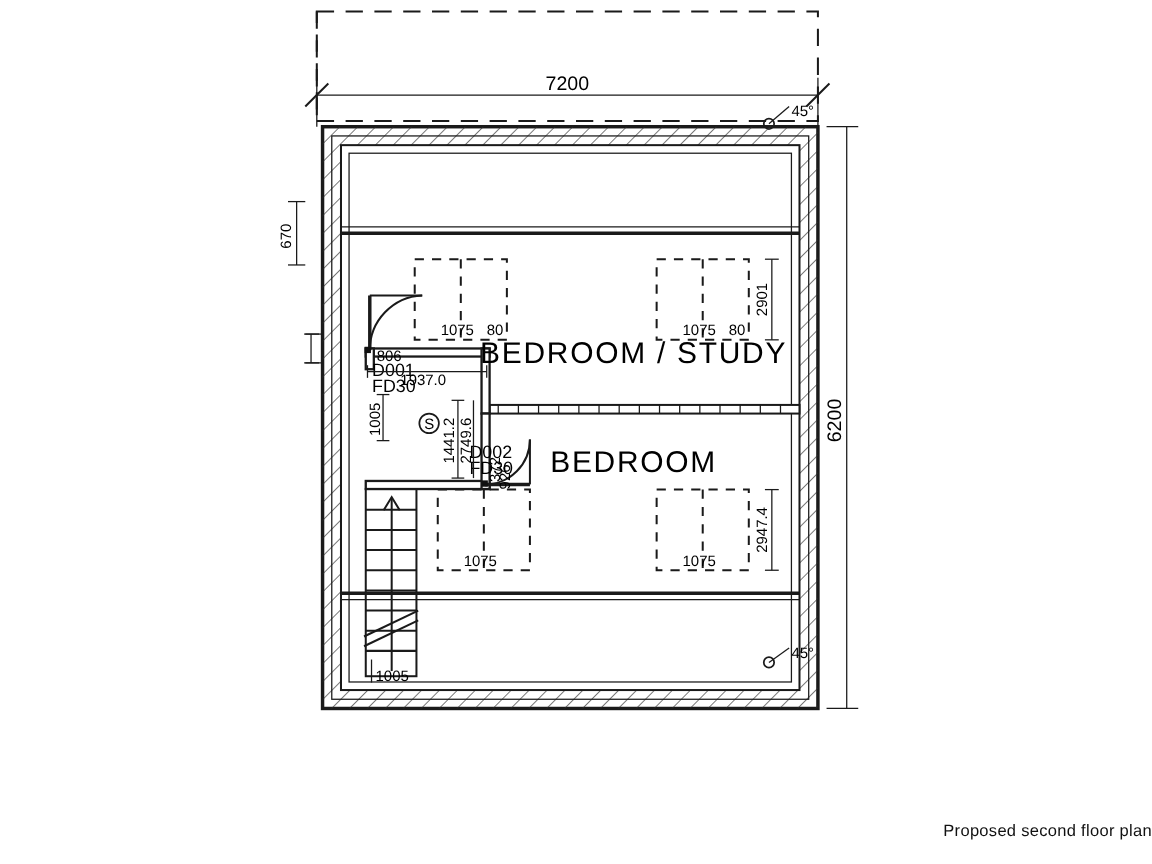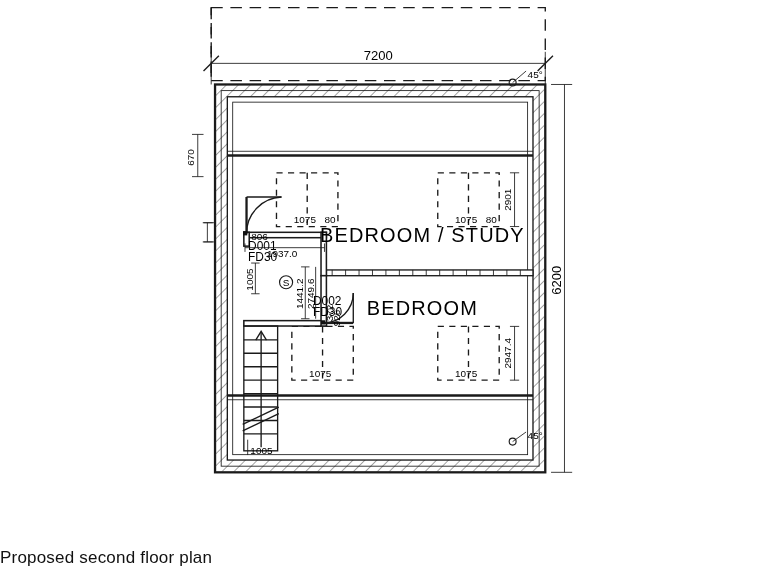--- a/index.html
+++ b/index.html
@@ -20,22 +20,22 @@
     left: 0;
     top: 0;
     width: 764px;
     height: 576px;
   }
   .caption {
     position: absolute;
     left: 0;
     top: 548px;
     width: 768px;
-    text-align: left;
-    font-size: 17px;
+    text-align: right;
+    font-size: 11px;
     letter-spacing: 0.2px;
     color: #111111;
   }
   svg {
     display: block;
   }
   text {
     font-family: "Liberation Sans", sans-serif;
     fill: #000000;
   }

